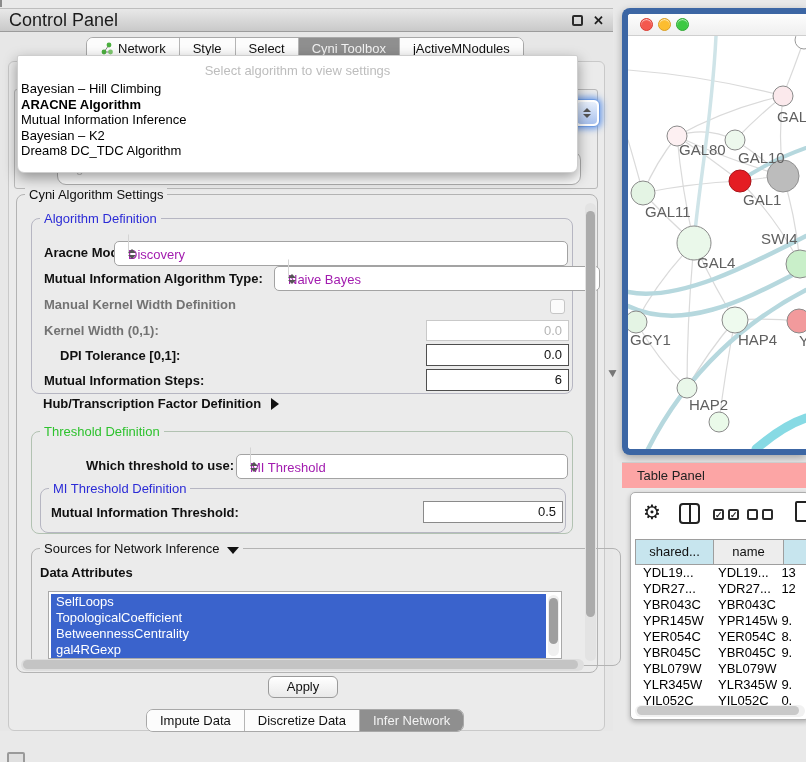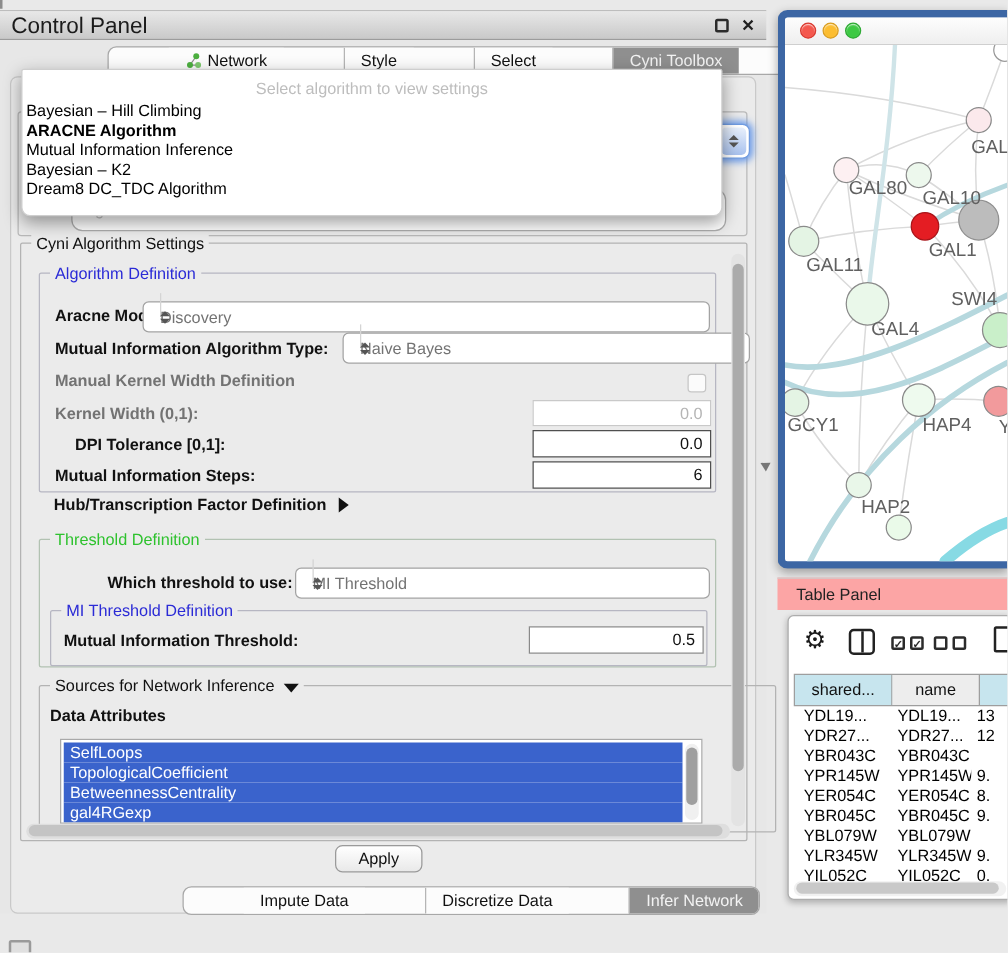--- a/index.html
+++ b/index.html
@@ -9,48 +9,48 @@
   
   #control-panel { position:absolute; left:0; top:8px; width:613px; height:723px; background:#e7e7e7; border-top:1px solid #bdbdbd; }
   #cp-titlebar { position:absolute; left:0; top:0; width:100%; height:23px;
     background:linear-gradient(#e8e8e8,#c9c9c9); border-bottom:1px solid #9c9c9c; }
   #cp-title { position:absolute; left:9px; top:0; line-height:23px; font-size:18px; color:#1b1b1b; }
   #cp-float { position:absolute; right:30px; top:6px; width:11px; height:11px; border:2px solid #2b2b2b; border-radius:2px; }
   #cp-close { position:absolute; right:9px; top:3px; font-size:13px; font-weight:900; color:#1f1f1f; line-height:17px; }
 
   .tabbar { position:absolute; display:flex; border:1px solid #a8a8a8; border-radius:7px 7px 0 0; overflow:hidden; background:#fcfcfc; }
   .tab { display:flex; align-items:center; gap:5px; height:21px; padding:0 13px; background:#fcfcfc;
-         border-left:1px solid #b5b5b5; font-size:13px; color:#111; white-space:nowrap;margin-left:48px; }
+         border-left:1px solid #b5b5b5; font-size:13px; color:#111; white-space:nowrap; }
   .tab:first-child { border-left:none; }
   .tab.sel { background:#8f8f8f; color:#f3f3f3; }
   #cp-tabs { left:86px; top:28px; }
   #cp-bottom-tabs { left:146px; top:700px; border-radius:7px; }
 
   #content-frame { position:absolute; left:8px; top:52px; width:597px; height:670px;
     background:#ebebeb; border:1px solid #c9c9c9; border-radius:6px; }
 
   
   #hidden-group { position:absolute; left:14px; top:80px; width:584px; height:100px; border:1px solid #b9b9b9; border-radius:3px; }
   #focus-combo { position:absolute; left:70px; top:90px; width:530px; height:28px; background:#fff;
     border:1px solid #6f9be0; border-radius:6px; box-shadow:0 0 6px 2px rgba(86,141,231,.85); }
   #focus-combo .cap { position:absolute; right:2px; top:2px; bottom:2px; width:20px; border-radius:4px;
     background:linear-gradient(#e8f0fc,#a9c2ee); display:flex; flex-direction:column; align-items:center; justify-content:center; gap:2px; }
   #net-combo { position:absolute; left:57px; top:142px; width:524px; height:34px; background:#fff;
     border:1px solid #aeaeae; border-radius:9px; }
   #net-combo span { position:absolute; left:18px; line-height:32px; font-size:13px; color:#c2c2c2; }
   #net-combo .spin { right:10px; top:8px; }
 
   
-  .group { position:absolute; border:1px solid #b3b3b3; border-radius:2px; }
+  .group { position:absolute; border:1px solid #b3b3b3; border-radius:8px; }
   .legend { position:absolute; top:-8px; left:8px; background:#ebebeb; padding:0 4px; font-size:13px; color:#111; white-space:nowrap; }
   .legend.blue { color:#2b2bd6; }
   .legend.green { color:#2ec22e; }
   .lbl { position:absolute; font-size:13px; font-weight:bold; color:#111; white-space:nowrap; }
   .lbl.gray { color:#737373; }
-  .combo { position:absolute; background:#fff; border:1px solid #a3a3a3; border-radius:5px; font-size:13px; color:#737373; }
+  .combo { position:absolute; background:#fff; border:1px solid #a3a3a3; border-radius:5px; font-size:13px; color:#a21caf; }
   .combo span { position:absolute; left:13px; top:50%; transform:translateY(-50%); }
   .spin { position:absolute; right:6px; top:50%; transform:translateY(-50%); display:flex; flex-direction:column; gap:2px; }
   .spin i { display:block; width:0; height:0; border-left:4px solid transparent; border-right:4px solid transparent; }
   .spin .up { border-bottom:4px solid #555; }
   .spin .dn { border-top:4px solid #555; }
   .combo .sep { position:absolute; right:22px; top:2px; bottom:2px; width:1px; background:#d4d4d4; }
   .field { position:absolute; background:#fff; font-size:13px; text-align:right; padding-right:6px; color:#111; }
   .field.dis { border:1px solid #c9c9c9 !important; color:#b5b5b5; }
   .field.hot { border:1px solid #4f4f4f; }
   #mk-checkbox { position:absolute; left:518px; top:80px; width:15px; height:15px; border:1px solid #c6c6c6; border-radius:3px; background:#fbfbfb; }

